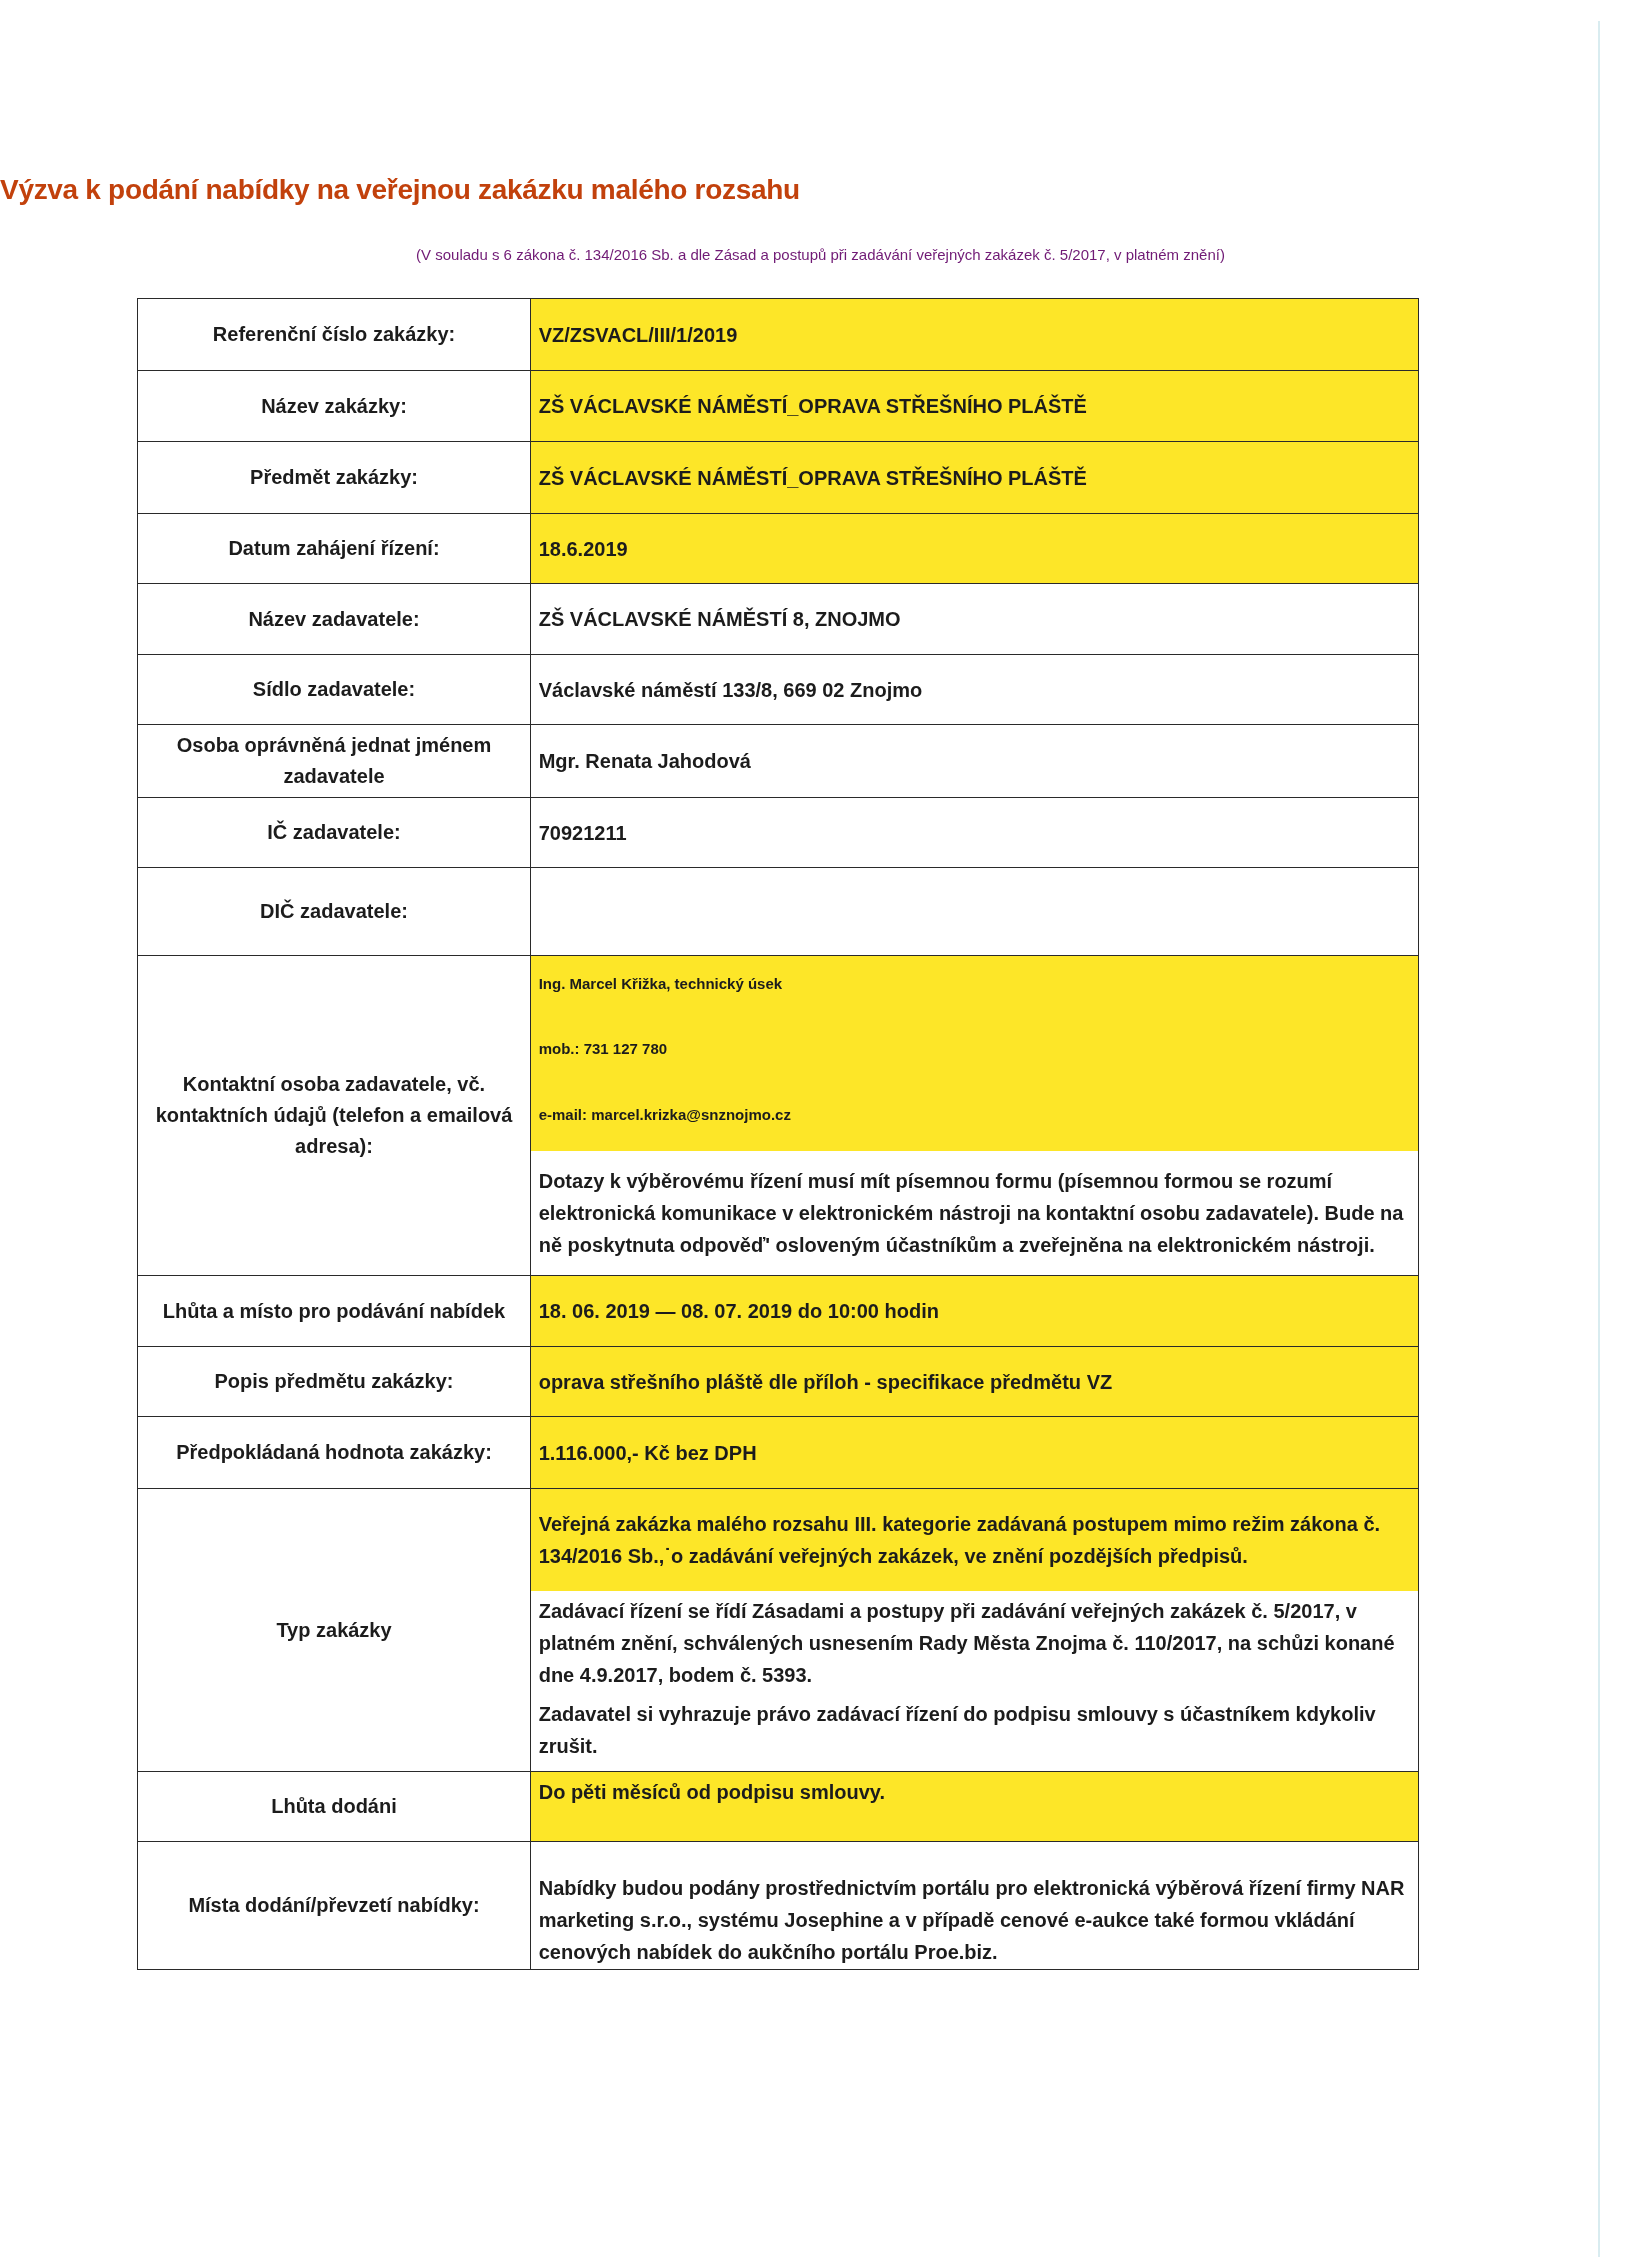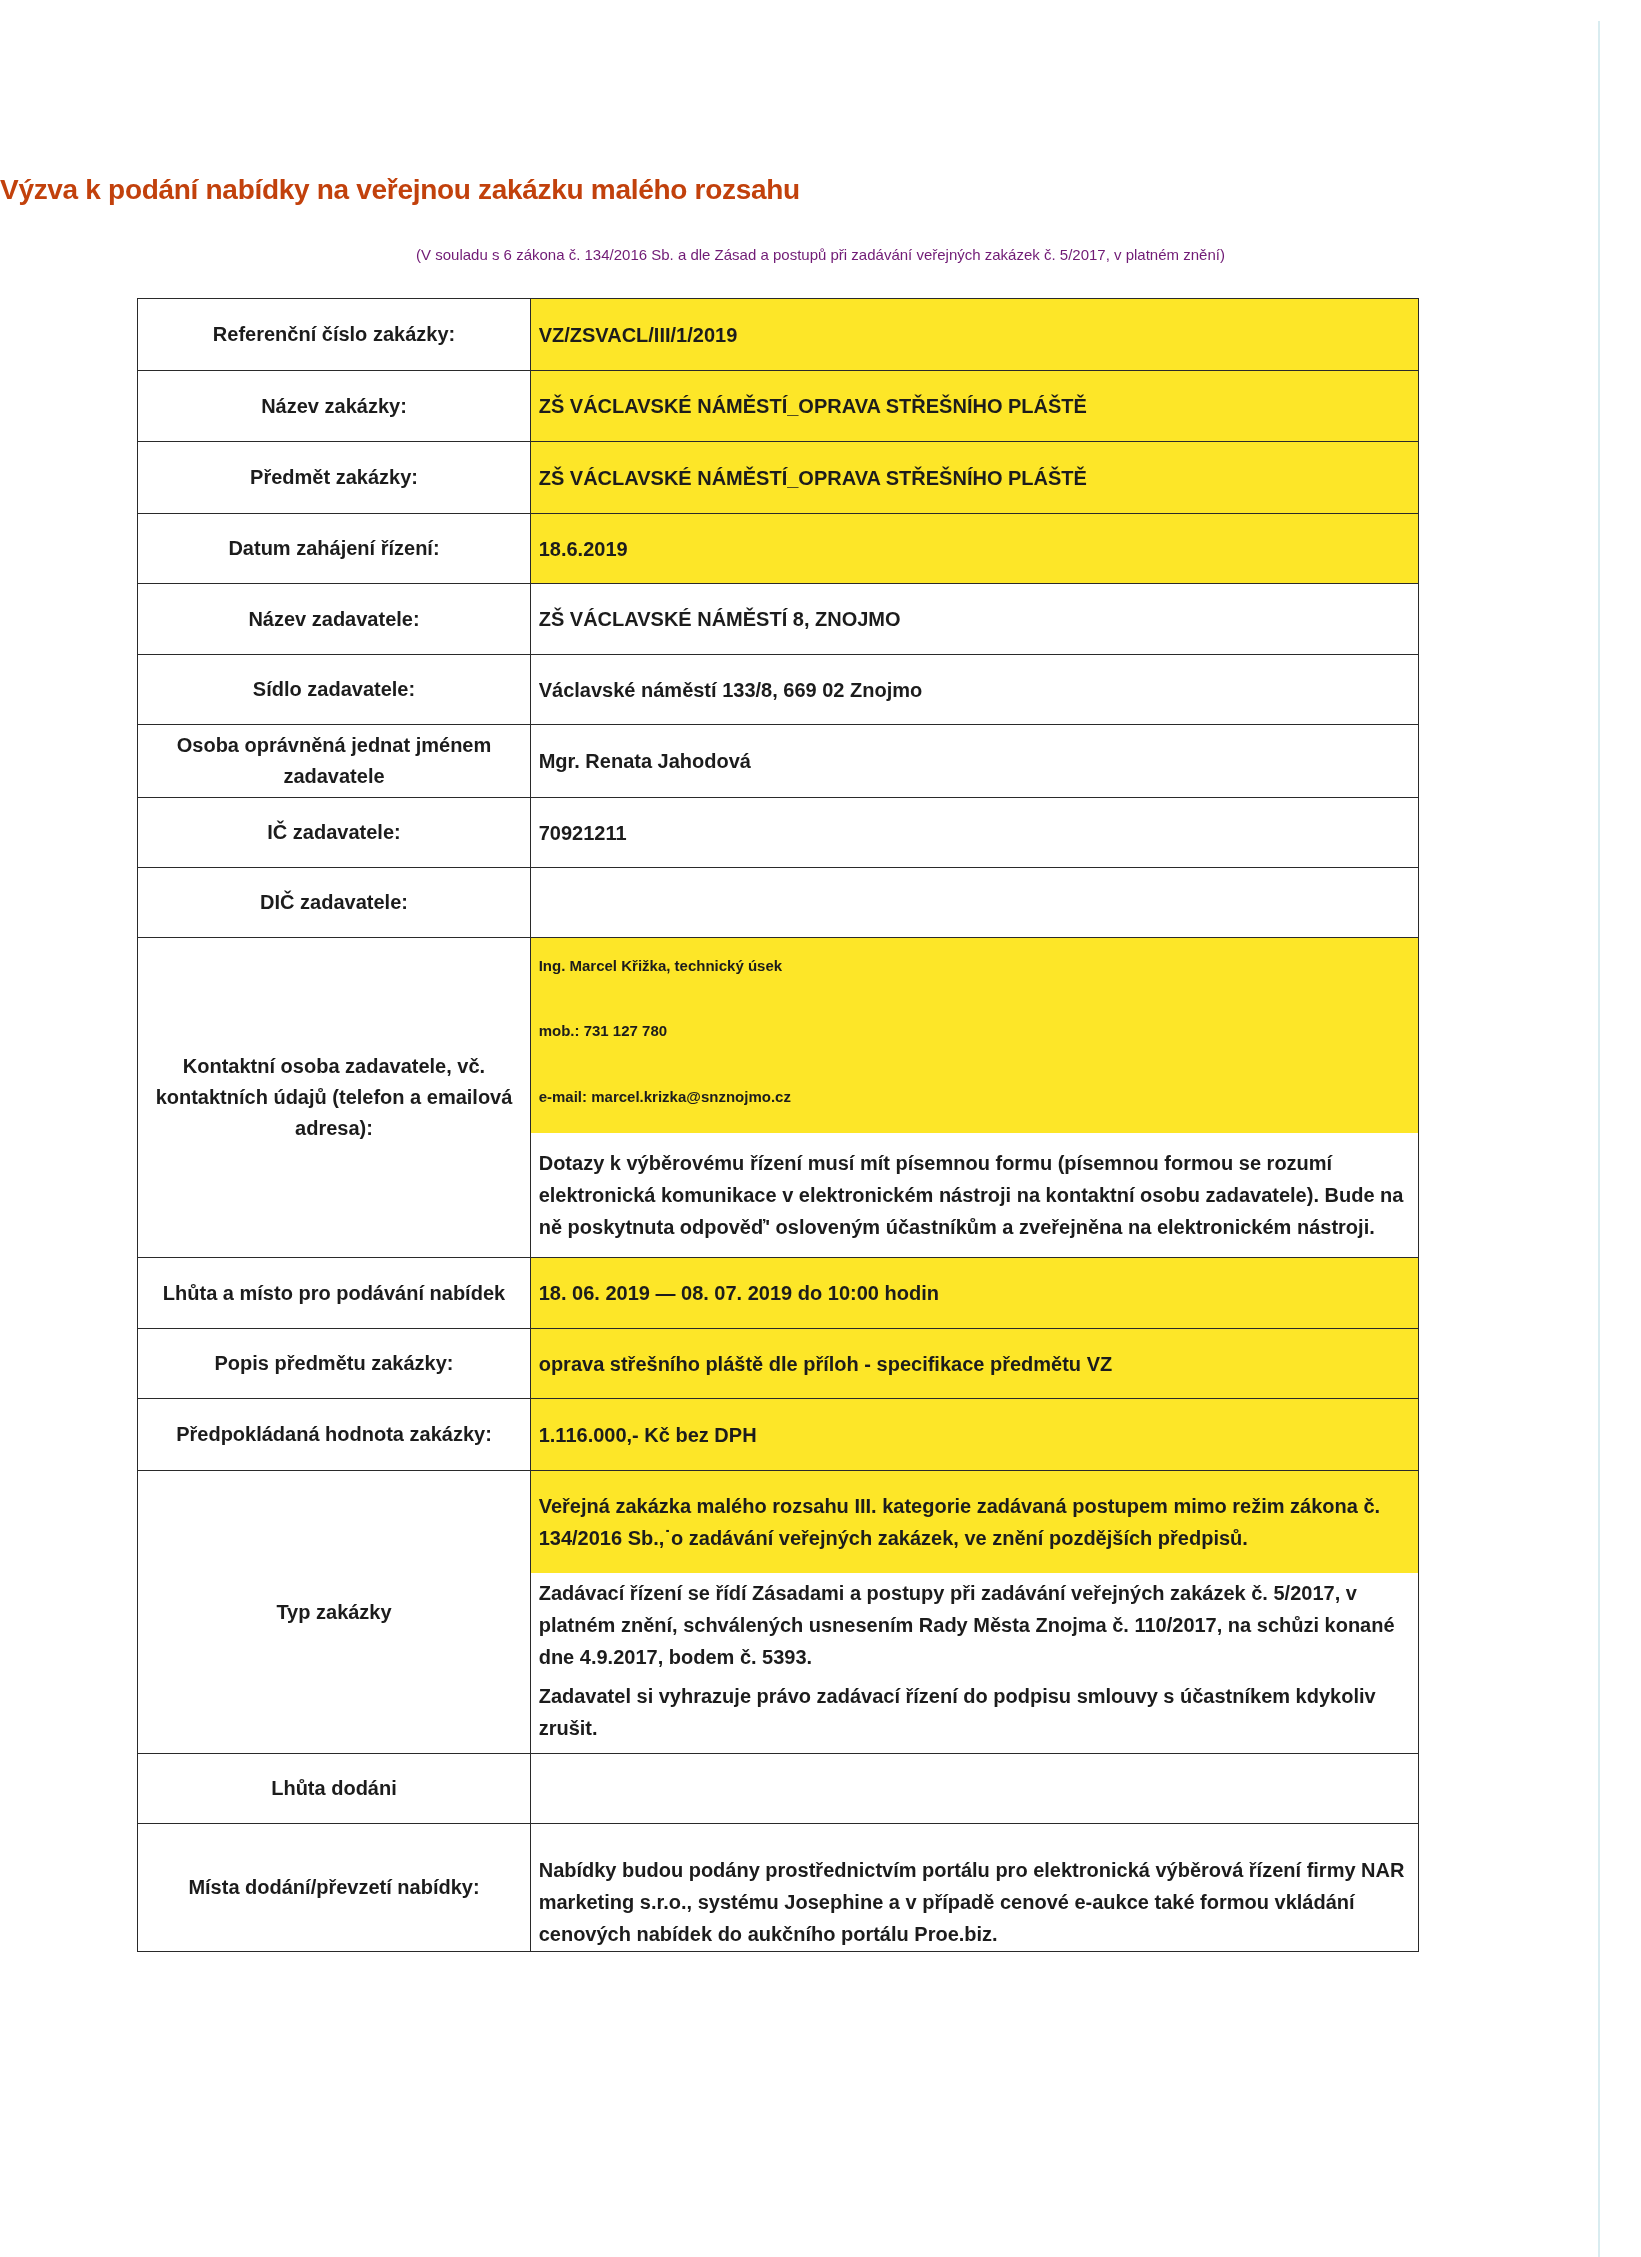--- a/index.html
+++ b/index.html
@@ -99,21 +99,21 @@
       </div>
   </div>
 
   <div class="row" style="height:70px">
     <div class="label">IČ zadavatele:</div>
     <div class="value">
         <div class="cell" style="height:100%">70921211</div>
       </div>
   </div>
 
-  <div class="row" style="height:70px">
+  <div class="row" style="height:88px">
     <div class="label">DIČ zadavatele:</div>
     <div class="value">
         <div class="cell" style="height:100%"></div>
       </div>
   </div>
 
   <div class="row" style="height:320px">
     <div class="label">Kontaktní osoba zadavatele, vč. kontaktních údajů (telefon a emailová adresa):</div>
     <div class="value">
       <div class="yellow" style="height:195px; padding:11.6px 7.7px 0 7.7px; box-sizing:border-box; font-size:15px;">
@@ -150,20 +150,23 @@
     <div class="label">Typ zakázky</div>
     <div class="value">
       <div class="cell multi yellow" style="height:102px; padding-top:19.3px">Veřejná zakázka malého rozsahu III. kategorie zadávaná postupem mimo režim zákona č. 134/2016 Sb.,˙o zadávání veřejných zakázek, ve znění pozdějších předpisů.</div>
       <div class="cell multi" style="padding-top:3.9px">Zadávací řízení se řídí Zásadami a postupy při zadávání veřejných zakázek č. 5/2017, v platném znění, schválených usnesením Rady Města Znojma č. 110/2017,  na schůzi konané dne 4.9.2017, bodem č. 5393.</div>
       <div class="cell multi" style="padding-top:6.8px">Zadavatel si vyhrazuje právo zadávací řízení do podpisu smlouvy s účastníkem kdykoliv zrušit.</div>
     </div>
   </div>
 
   <div class="row" style="height:70px">
     <div class="label">Lhůta dodáni</div>
+    <div class="value">
+        <div class="cell top yellow" style="height:100%; padding-top:3.9px">Do pěti měsíců od podpisu smlouvy.</div>
+      </div>
   </div>
 
   <div class="row" style="height:128px">
     <div class="label">Místa dodání/převzetí nabídky:</div>
     <div class="value">
         <div class="cell multi" style="padding-top:30px">Nabídky budou podány prostřednictvím portálu pro elektronická výběrová řízení firmy NAR marketing s.r.o., systému Josephine a v případě cenové e-aukce také formou vkládání cenových nabídek do aukčního portálu Proe.biz.</div>
       </div>
   </div>
 
 </div>

